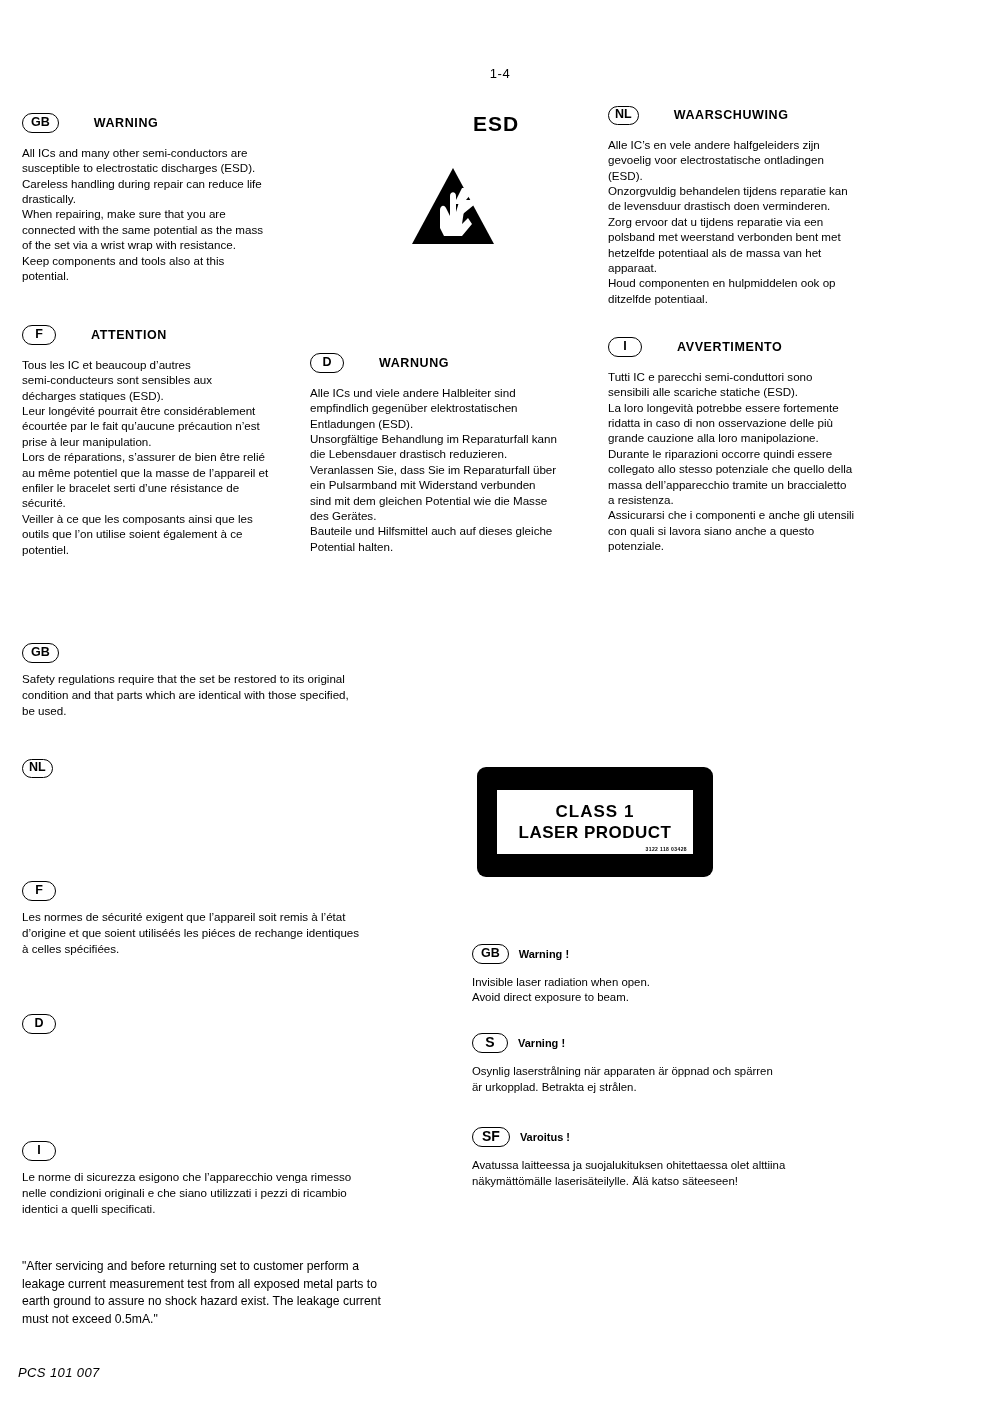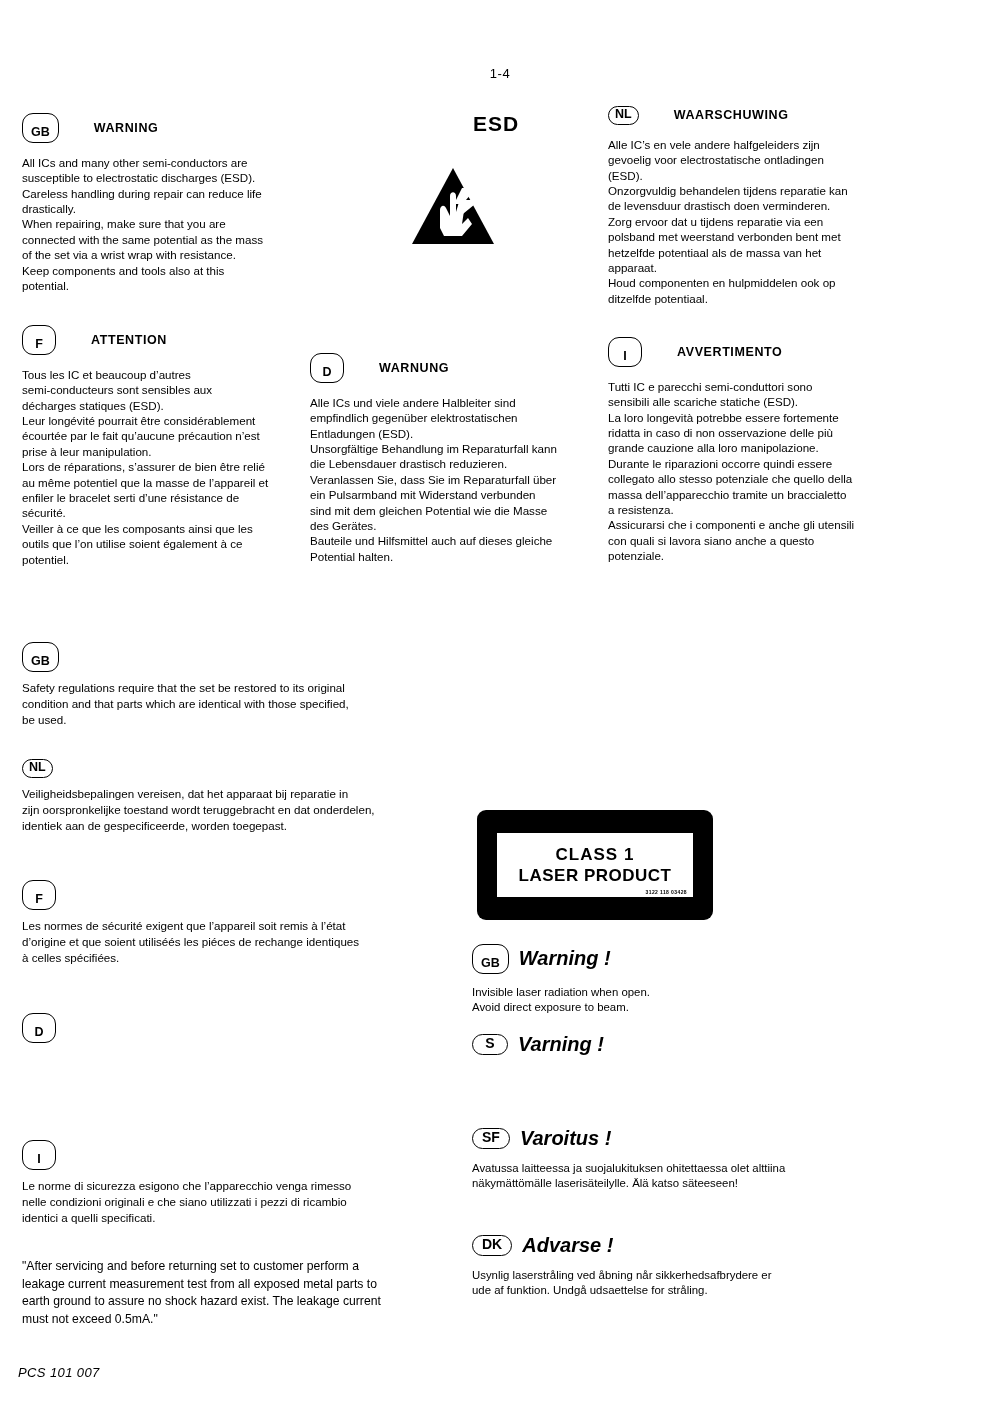--- a/index.html
+++ b/index.html
@@ -37,21 +37,21 @@
     text-align: center;
     font-size: 21px;
     font-weight: bold;
     letter-spacing: 1px;
   }
   
   .badge {
     display: inline-block;
     border: 1.4px solid #000;
     border-radius: 11px;
-    padding: 12px 8px 2px 8px;
+    padding: 2px 8px 2px 8px;
     font-size: 12.5px;
     font-weight: bold;
     line-height: 1.1;
     text-align: center;
     min-width: 16px;
   }
   .badge.wide {
     padding: 1px 6px 2px 6px;
   }
   .hdr-row {
@@ -108,21 +108,21 @@
     top: 665px;
     width: 230px;
     font-size: 11.4px;
     line-height: 1.36;
     white-space: pre-line;
   }
   
   .laser-label {
     position: absolute;
     left: 477px;
-    top: 810px;
+    top: 767px;
     width: 236px;
     height: 110px;
     background: #000;
     border-radius: 9px;
     display: flex;
     align-items: center;
     justify-content: center;
   }
   .laser-inner {
     background: #fff;
@@ -159,23 +159,22 @@
     position: absolute;
     left: 472px;
     width: 360px;
   }
   .laser-warn .wrow {
     display: flex;
     align-items: center;
     gap: 10px;
   }
   .laser-warn .wtitle {
-    font-size: 20px;
-    font-weight: bold;
-    font-style: italic;
+    font-size: 11px;
+    font-weight: bold;
   }
   .laser-warn .badge {
     font-size: 12.5px;
   }
   .laser-warn .body-text {
     margin-top: 11px;
     font-size: 11.4px;
     line-height: 1.35;
   }
   #lw-gb { top: 944px; }
@@ -320,23 +319,20 @@
     </div>
     <div class="body-text">Safety regulations require that the set be restored to its original
 condition and that parts which are identical with those specified,
 be used.</div>
   </div>
 
   <div class="safety" id="safety-nl">
     <div class="badge-wrap">
       <span class="badge wide">NL</span>
     </div>
-    <div class="body-text">Veiligheidsbepalingen vereisen, dat het apparaat bij reparatie in
-zijn oorspronkelijke toestand wordt teruggebracht en dat onderdelen,
-identiek aan de gespecificeerde, worden toegepast.</div>
   </div>
 
   <div class="safety" id="safety-f">
     <div class="badge-wrap">
       <span class="badge">F</span>
     </div>
     <div class="body-text">Les normes de sécurité exigent que l’appareil soit remis à l’état
 d’origine et que soient utiliséés les piéces de rechange identiques
 à celles spécifiées.</div>
   </div>
@@ -372,39 +368,33 @@
     </div>
     <div class="body-text">Invisible laser radiation when open.
 Avoid direct exposure to beam.</div>
   </div>
 
   <div class="laser-warn" id="lw-s">
     <div class="wrow">
       <span class="badge big">S</span>
       <span class="wtitle">Varning !</span>
     </div>
+    <div class="body-text">Osynlig laserstrålning när apparaten är öppnad och spärren
+är urkopplad.  Betrakta ej strålen.</div>
   </div>
 
   <div class="laser-warn" id="lw-sf">
     <div class="wrow">
       <span class="badge big">SF</span>
       <span class="wtitle">Varoitus !</span>
     </div>
     <div class="body-text">Avatussa laitteessa ja suojalukituksen ohitettaessa olet alttiina
 näkymättömälle laserisäteilylle. Älä katso säteeseen!</div>
   </div>
 
-  <div class="laser-warn" id="lw-dk">
-    <div class="wrow">
-      <span class="badge big">DK</span>
-      <span class="wtitle">Advarse !</span>
-    </div>
-    <div class="body-text">Usynlig laserstråling ved åbning når sikkerhedsafbrydere er
-ude af funktion. Undgå udsaettelse for stråling.</div>
-  </div>
 
   <div class="after-service">"After servicing and before returning set to customer perform a
 leakage current measurement test from all exposed metal parts to
 earth ground to assure no shock hazard exist. The leakage current
 must not exceed 0.5mA."</div>
 
   <div class="footer">PCS 101 007</div>
 
 </div>
 

